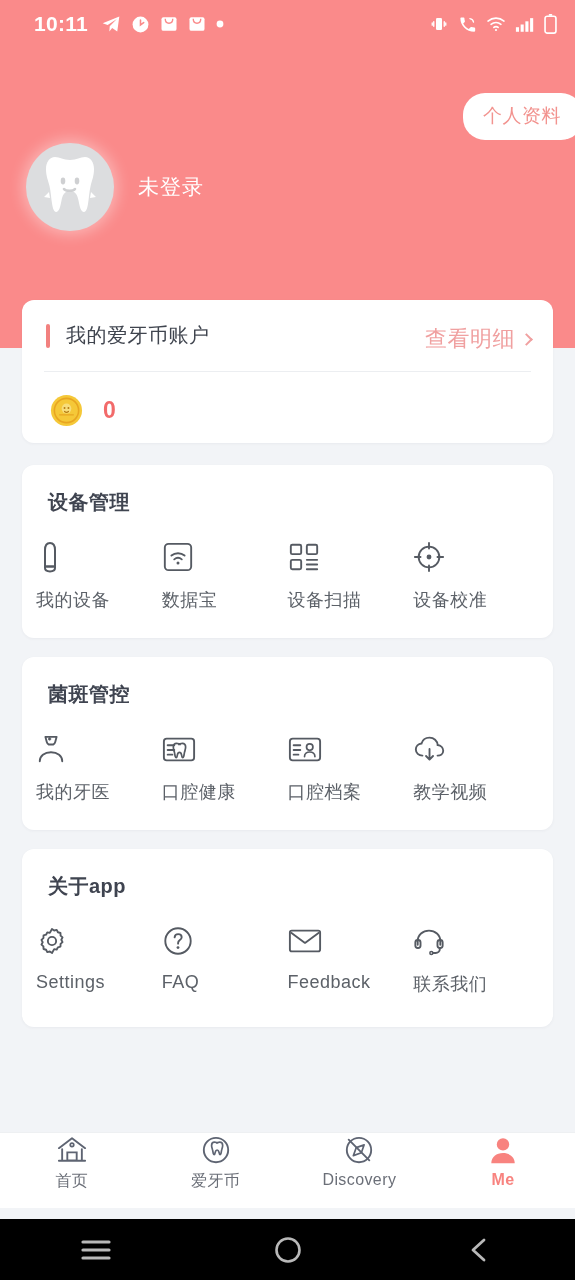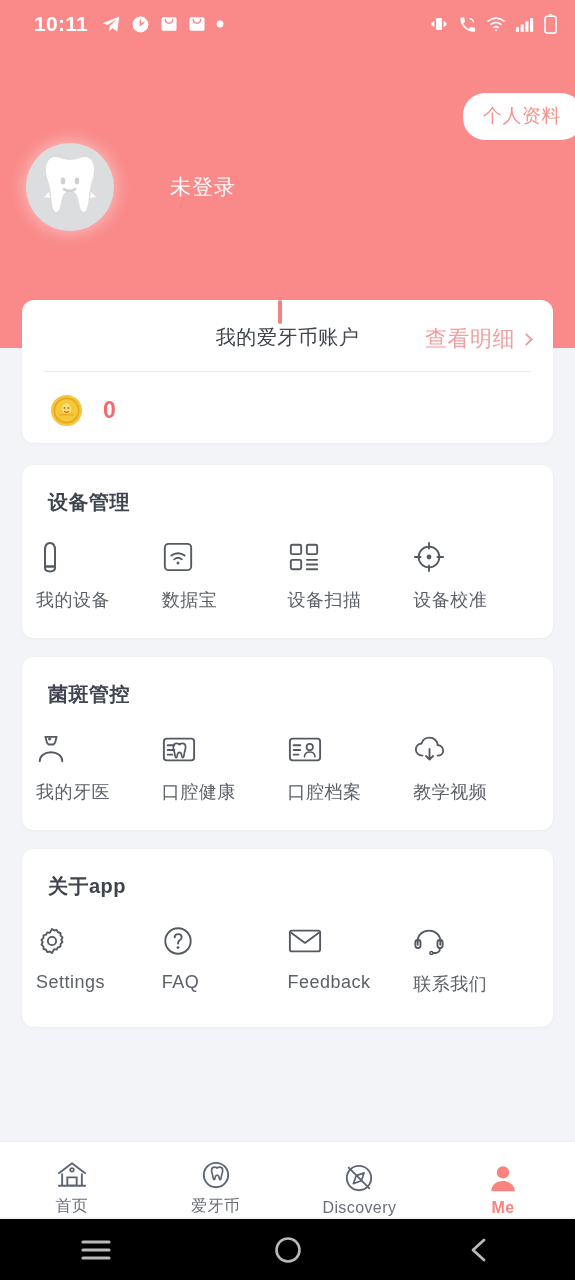--- a/index.html
+++ b/index.html
@@ -39,38 +39,38 @@
     position: absolute; left: 26px; top: 143px;
     display: flex; align-items: center;
   }
   .avatar {
     width: 88px; height: 88px; border-radius: 50%;
     background: #dcdddf;
     display: flex; align-items: center; justify-content: center;
     box-shadow: 0 0 14px 4px rgba(255,255,255,.34);
   }
   .username {
-    margin-left: 56px; color: #ffffff; font-size: 21px; font-weight: 500;
+    margin-left: 24px; color: #ffffff; font-size: 21px; font-weight: 500;
     letter-spacing: 1px;
   }
 
   
   .card {
     position: absolute; left: 22px; width: 531px;
     background: #ffffff; border-radius: 12px;
     box-shadow: 0 1px 3px rgba(60,60,80,.05);
   }
   #card-coin { top: 300px; height: 143px; }
   #card-device { top: 465px; height: 173px; }
   #card-plaque { top: 657px; height: 173px; }
   #card-about  { top: 849px; height: 178px; }
 
   .coin-head {
     height: 71px; display: flex; align-items: center;
-    padding: 0 24px 0 24px; position: relative; flex-direction: column;
+    padding: 0 24px 0 24px; position: relative;
   }
   .accent-bar {
     width: 4px; height: 24px; background: #f2817f; border-radius: 2px;
     margin-right: 16px;
   }
   .coin-title { font-size: 20px; color: #40454f; letter-spacing: .5px; }
   .coin-detail {
     position: absolute; right: 22px; top: 24px;
     font-size: 22px; color: #f0a0a0; display: flex; align-items: center; gap: 7px;
     letter-spacing: .5px;
@@ -93,22 +93,22 @@
     flex: 1; display: flex; flex-direction: column; align-items: flex-start;
   }
   .gicon { height: 38px; display:flex; align-items:center; justify-content:center; }
   .glabel {
     margin-top: 12px; font-size: 18px; color: #5c6168; letter-spacing: .5px;
     white-space: nowrap;
   }
 
   
   .tabbar {
-    position: absolute; left: 0; bottom: 63px; width: 575px; height: 76px;
-    background: #ffffff; display: flex; align-items: flex-end;
+    position: absolute; left: 0; bottom: 72px; width: 575px; height: 76px;
+    background: #ffffff; display: flex; align-items: flex-start;
     border-top: 1px solid #eef0f2;
   }
   .tab { flex: 1; display: flex; flex-direction: column; align-items: center; }
   .tab-icon { height: 34px; display:flex; align-items:center; justify-content:center; }
   .tab-label { margin-top: 4px; font-size: 16px; color: #6b6f78; letter-spacing: .4px; }
   .tab.active .tab-label { color: #f8837f; font-weight: bold; }
 
   .navbar {
     position: absolute; left: 0; bottom: 0; width: 575px; height: 61px;
     background: #000000; display: flex; align-items: center;

